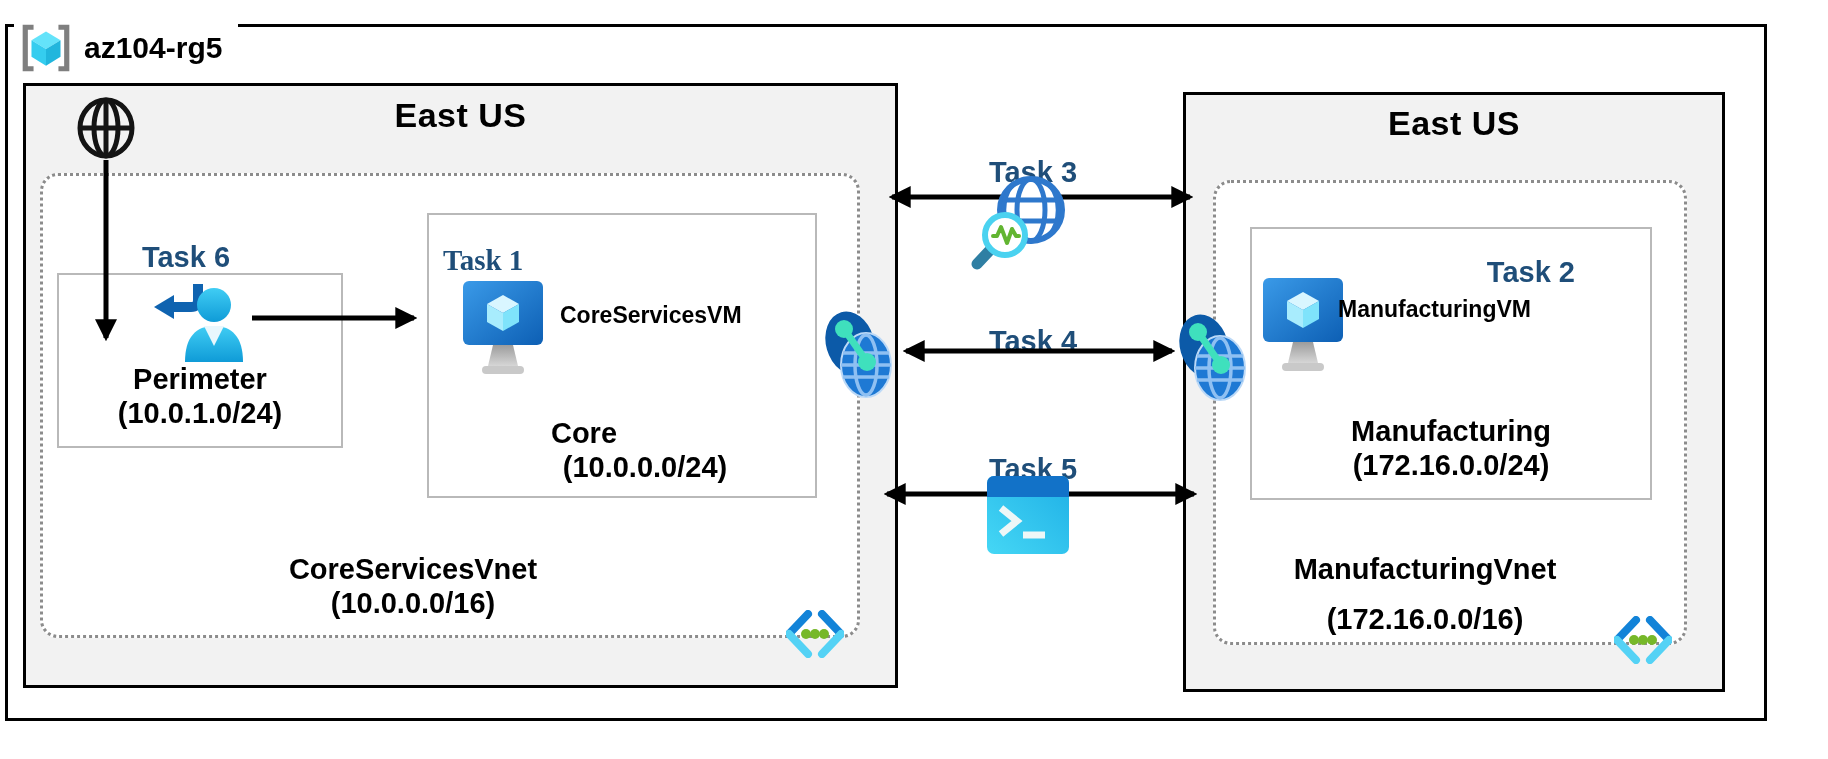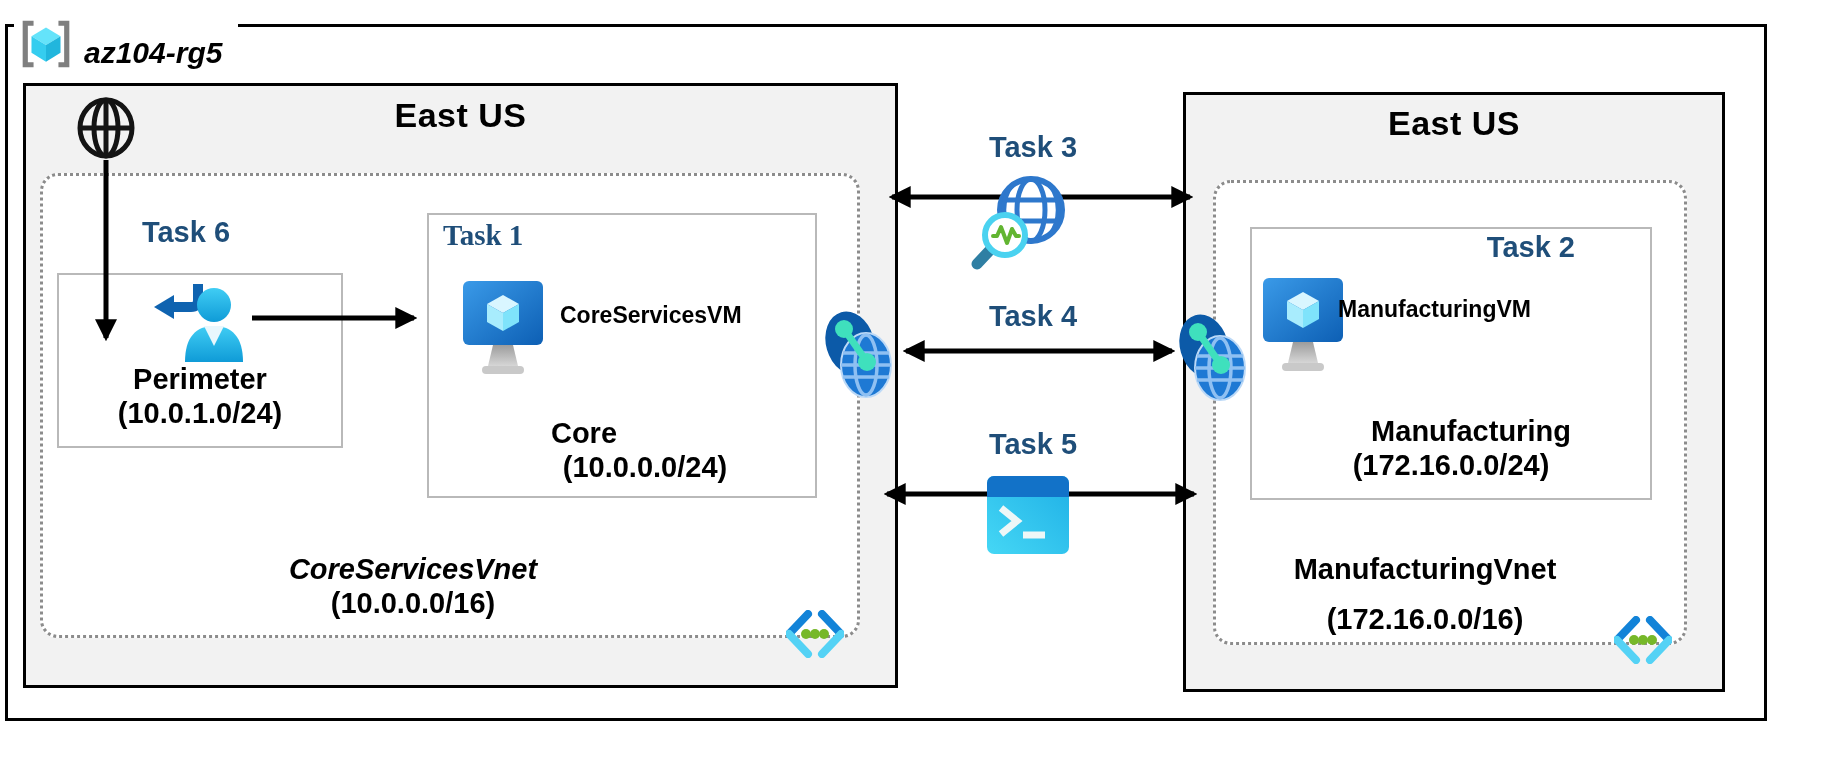--- a/index.html
+++ b/index.html
@@ -4,27 +4,27 @@
 <style>
   html,body{margin:0;padding:0;}
   body{
     width:1828px;height:759px;background:#ffffff;
     font-family:"Liberation Sans","DejaVu Sans",sans-serif;
     font-weight:bold;color:#000;
   }
   .canvas{position:relative;width:1828px;height:759px;overflow:hidden;}
   .abs{position:absolute;}
   .rg-box{border:3px solid #000;background:transparent;box-sizing:border-box;}
-  .rg-header{display:flex;align-items:flex-end;gap:10px;background:#fff;padding:8px 16px 0 4px;font-style:italic;}
+  .rg-header{display:flex;align-items:center;gap:10px;background:#fff;padding:18px 16px 0 4px;}
   .rg-label{font-size:30px;line-height:1;}
   .region{background:#f2f2f2;border:3px solid #000;box-sizing:border-box;}
   .region-title{font-size:34px;text-align:center;letter-spacing:0.5px;}
   .vnet{background:#ffffff;border:3px dotted #8c8c8c;border-radius:18px;box-sizing:border-box;}
   .subnet{background:#ffffff;border:2px solid #b9b9b9;box-sizing:border-box;}
-  .task{font-size:29px;color:#1F4E79;}
+  .task{font-size:29px;color:#1F4E79;margin-top:25px;}
   .t-center{text-align:center;}
   .t-right{text-align:right;}
   .lbl{font-size:29px;line-height:1.15;}
   .vm-lbl{font-size:23px;}
   .overlay{pointer-events:none;}
 </style>
 </head>
 <body>
 
 <div class="canvas">
@@ -90,40 +90,40 @@
     <polygon points="43,17 59,26 43,35 27,26" fill="#d9f6ff"></polygon>
     <polygon points="27,26 43,35 43,53 27,44" fill="#a8ecfd"></polygon>
     <polygon points="59,26 43,35 43,53 59,44" fill="#7fe3fb"></polygon>
     <polygon points="33,67 53,67 58,88 28,88" fill="url(#standGrad1)"></polygon>
     <rect x="22" y="88" width="42" height="8" rx="4" fill="#c9c9c9"></rect>
   </svg>
   <div class="abs vm-lbl" style="left:560px;top:302px;">CoreServicesVM</div>
   <div class="abs lbl t-center" style="left:427px;top:417px;width:314px;">Core</div>
   <div class="abs lbl t-center" style="left:412px;top:451px;width:466px;">(10.0.0.0/24)</div>
 
-  <div class="abs lbl t-center" style="left:263px;top:553px;width:300px;font-style:italic;">CoreServicesVnet</div>
+  <div class="abs lbl t-center" style="left:263px;top:553px;width:300px;">CoreServicesVnet</div>
   <div class="abs lbl t-center" style="left:263px;top:587px;width:300px;">(10.0.0.0/16)</div>
 
   <div class="abs region" style="left:1183px;top:92px;width:542px;height:600px;"></div>
   <div class="abs region-title" style="left:1183px;top:104px;width:542px;">East US</div>
 
   <div class="abs vnet" style="left:1213px;top:180px;width:474px;height:465px;"></div>
 
   <div class="abs subnet" style="left:1250px;top:227px;width:402px;height:273px;"></div>
   <div class="abs task t-right" style="left:1375px;top:231px;width:200px;">Task 2</div>
   <svg class="abs" style="left:1260px;top:275px;" width="86" height="102" viewBox="0 0 86 102">
     <rect x="3" y="3" width="80" height="64" rx="6" fill="url(#vmGrad1)"></rect>
     <polygon points="43,17 59,26 43,35 27,26" fill="#d9f6ff"></polygon>
     <polygon points="27,26 43,35 43,53 27,44" fill="#a8ecfd"></polygon>
     <polygon points="59,26 43,35 43,53 59,44" fill="#7fe3fb"></polygon>
     <polygon points="33,67 53,67 58,88 28,88" fill="url(#standGrad1)"></polygon>
     <rect x="22" y="88" width="42" height="8" rx="4" fill="#c9c9c9"></rect>
   </svg>
   <div class="abs vm-lbl" style="left:1338px;top:296px;">ManufacturingVM</div>
-  <div class="abs lbl t-center" style="left:1250px;top:415px;width:402px;padding-left:20px;">Manufacturing</div>
+  <div class="abs lbl t-center" style="left:1250px;top:415px;width:402px;">Manufacturing</div>
   <div class="abs lbl t-center" style="left:1250px;top:449px;width:402px;">(172.16.0.0/24)</div>
 
   <div class="abs lbl t-center" style="left:1270px;top:553px;width:310px;">ManufacturingVnet</div>
   <div class="abs lbl t-center" style="left:1270px;top:587px;width:310px;margin-top:16px;">(172.16.0.0/16)</div>
 
   <div class="abs task t-center" style="left:963px;top:131px;width:140px;">Task 3</div>
   <div class="abs task t-center" style="left:963px;top:300px;width:140px;">Task 4</div>
   <div class="abs task t-center" style="left:963px;top:428px;width:140px;">Task 5</div>
 
   <svg class="abs overlay" style="left:0;top:0;" width="1828" height="759" viewBox="0 0 1828 759">

